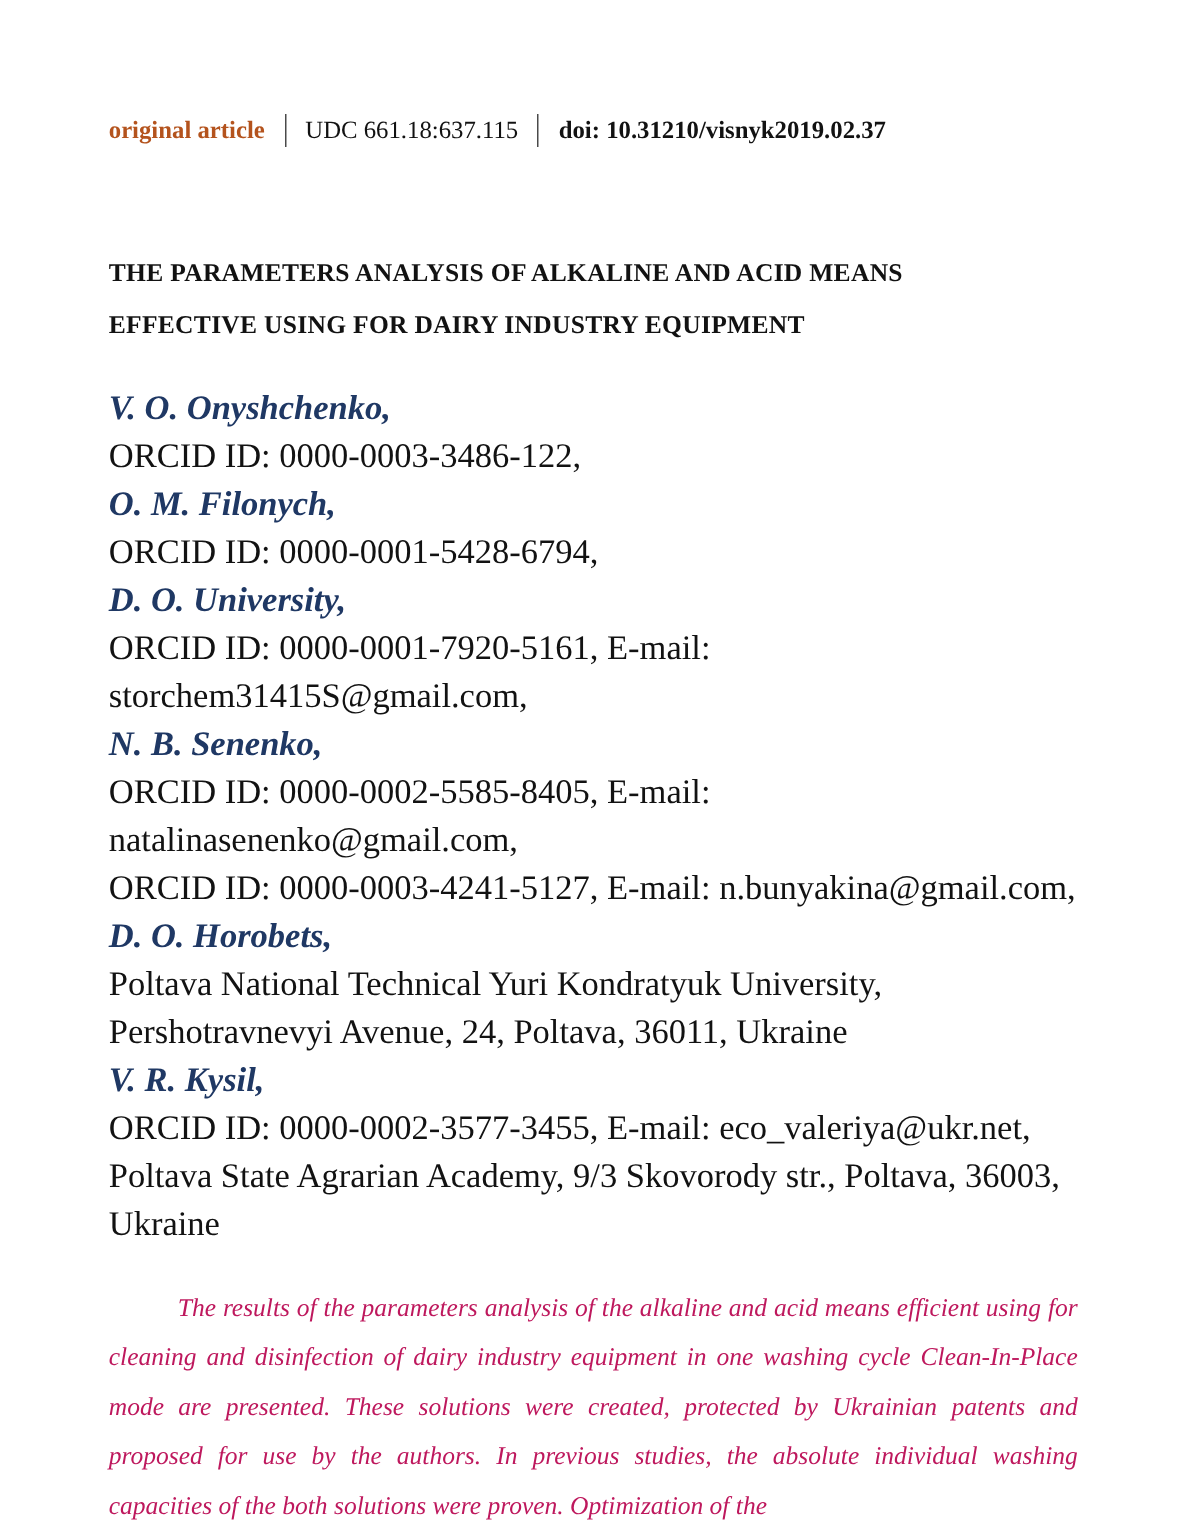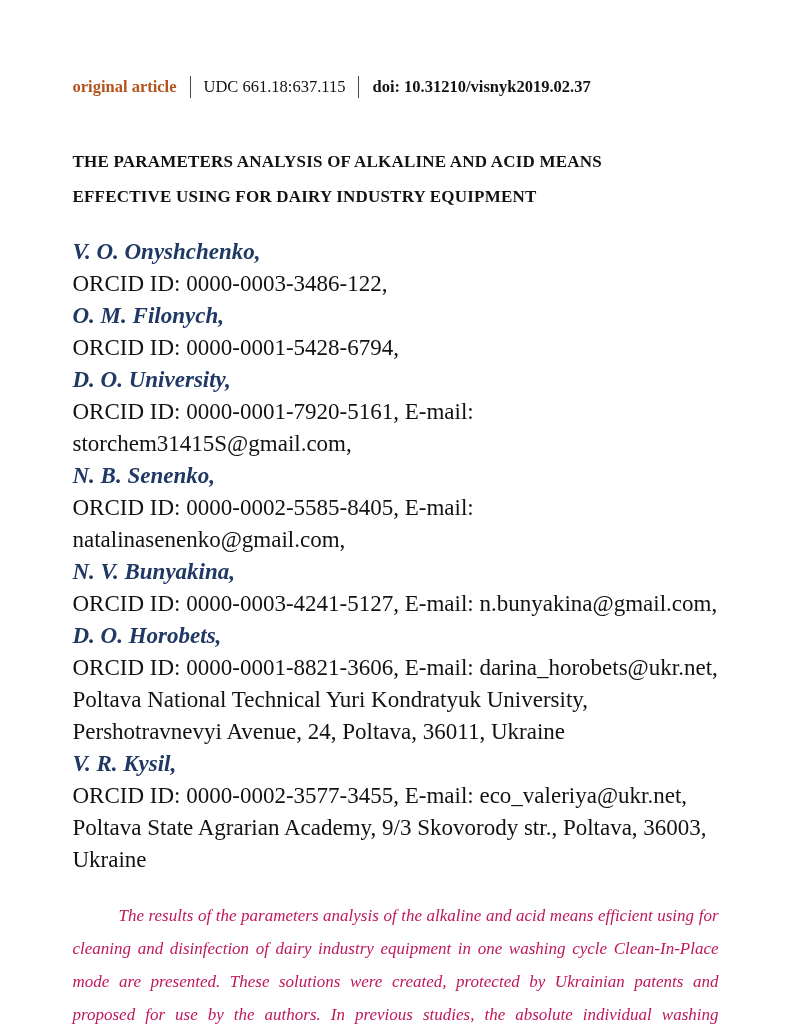--- a/index.html
+++ b/index.html
@@ -31,21 +31,21 @@
     width: 1px;
     height: 22px;
     background: #4a4a4a;
     margin: 0 13px;
     flex: 0 0 auto;
   }
   .udc { color: #121212; }
   .doi { color: #121212; font-weight: 700; }
 
   .title {
-    margin: 46px 0 0 0;
+    margin: 66px 0 0 0;
     font-size: 17px;
     font-weight: 700;
     line-height: 35px;
     color: #121212;
     letter-spacing: 0.2px;
   }
   .title-line { display: block; }
 
   .authors {
     margin-top: 22px;
@@ -100,25 +100,23 @@
 
     <div class="author-name">O. M. Filonych,</div>
     <div class="author-orcid">ORCID ID: 0000-0001-5428-6794,</div>
 
     <div class="author-name">D. O. University,</div>
     <div class="author-orcid">ORCID ID: 0000-0001-7920-5161, E-mail: storchem31415S@gmail.com,</div>
 
     <div class="author-name">N. B. Senenko,</div>
     <div class="author-orcid">ORCID ID: 0000-0002-5585-8405, E-mail: natalinasenenko@gmail.com,</div>
 
-    <div class="author-name">N. V. Bunyakina,</div>
     <div class="author-orcid">ORCID ID: 0000-0003-4241-5127, E-mail: n.bunyakina@gmail.com,</div>
 
     <div class="author-name">D. O. Horobets,</div>
-    <div class="author-orcid">ORCID ID: 0000-0001-8821-3606, E-mail: darina_horobets@ukr.net,</div>
 
     <div class="affiliation">Poltava National Technical Yuri Kondratyuk University, Pershotravnevyi Avenue, 24, Poltava, 36011, Ukraine</div>
 
     <div class="author-name">V. R. Kysil,</div>
     <div class="author-orcid">ORCID ID: 0000-0002-3577-3455, E-mail: eco_valeriya@ukr.net,</div>
 
     <div class="affiliation">Poltava State Agrarian Academy, 9/3 Skovorody str., Poltava, 36003, Ukraine</div>
 
   </div>
 

